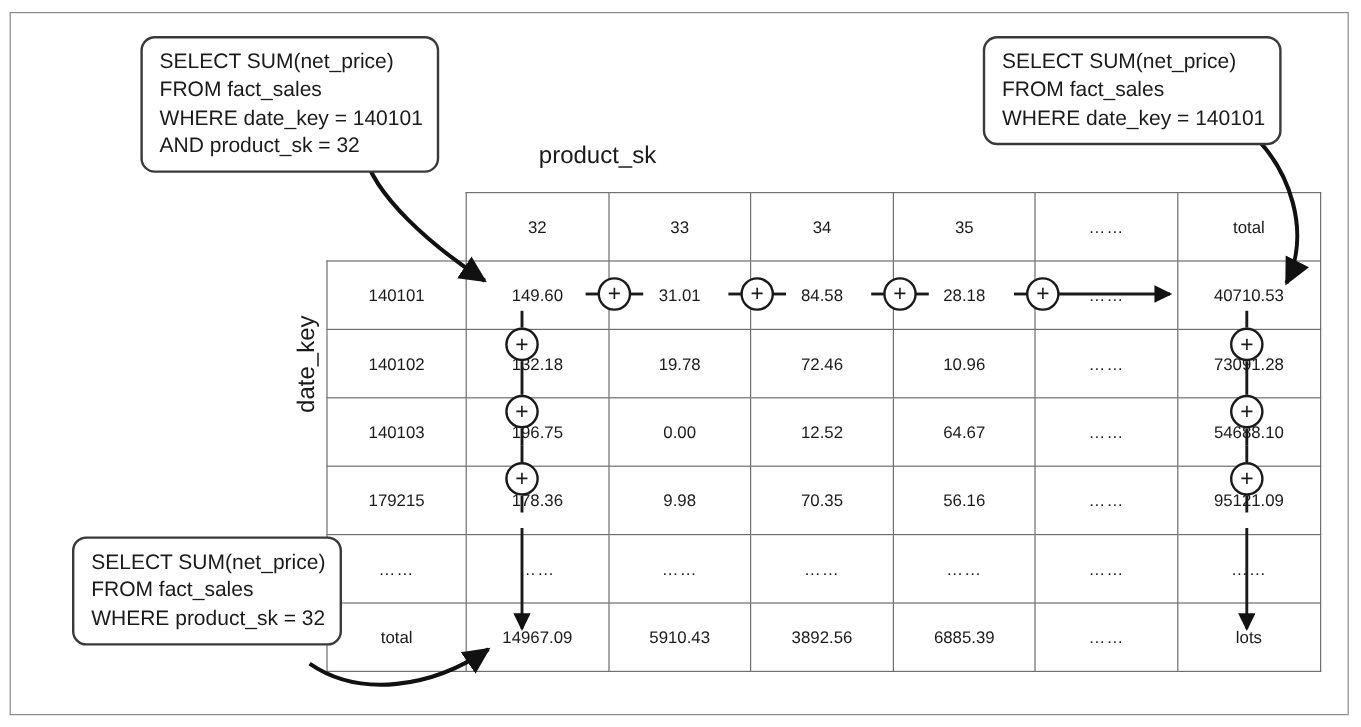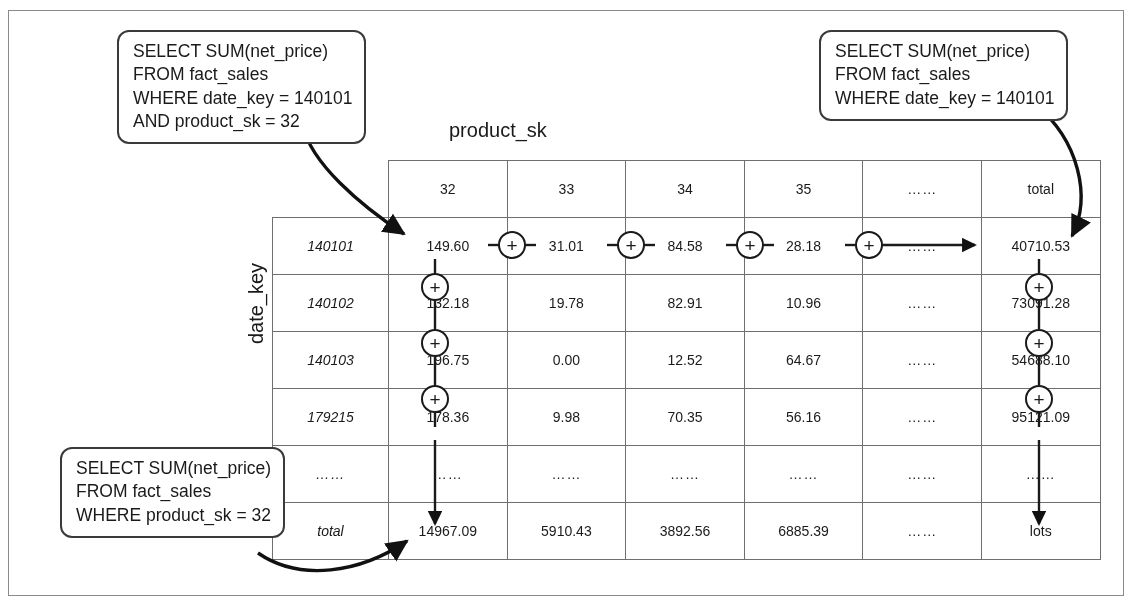--- a/index.html
+++ b/index.html
@@ -85,21 +85,21 @@
     text-align: center;
     vertical-align: middle;
     font-size: 14px;
     font-weight: normal;
     color: #1a1a1a;
     background: #ffffff;
   }
   .matrix col.rowhead-col { width: 116px; }
   .matrix col.data-col { width: 118.6px; }
   .head-cell { background: #ebebeb; }
-  .row-head { background: #ebebeb; font-style: italic; }
+  .row-head { background: #ebebeb; }
   .corner-cell {
     border: none !important;
     background: transparent !important;
   }
   .ellipsis-cell { letter-spacing: 1px; }
 
   
   #overlay {
     position: absolute;
     left: 0;
@@ -164,21 +164,21 @@
         <td>31.01</td>
         <td>84.58</td>
         <td>28.18</td>
         <td class="ellipsis-cell">……</td>
         <td>40710.53</td>
       </tr>
       <tr>
         <td class="row-head">140102</td>
         <td>132.18</td>
         <td>19.78</td>
-        <td>82.91</td>
+        <td>72.46</td>
         <td>10.96</td>
         <td class="ellipsis-cell">……</td>
         <td>73091.28</td>
       </tr>
       <tr>
         <td class="row-head">140103</td>
         <td>196.75</td>
         <td>0.00</td>
         <td>12.52</td>
         <td>64.67</td>

